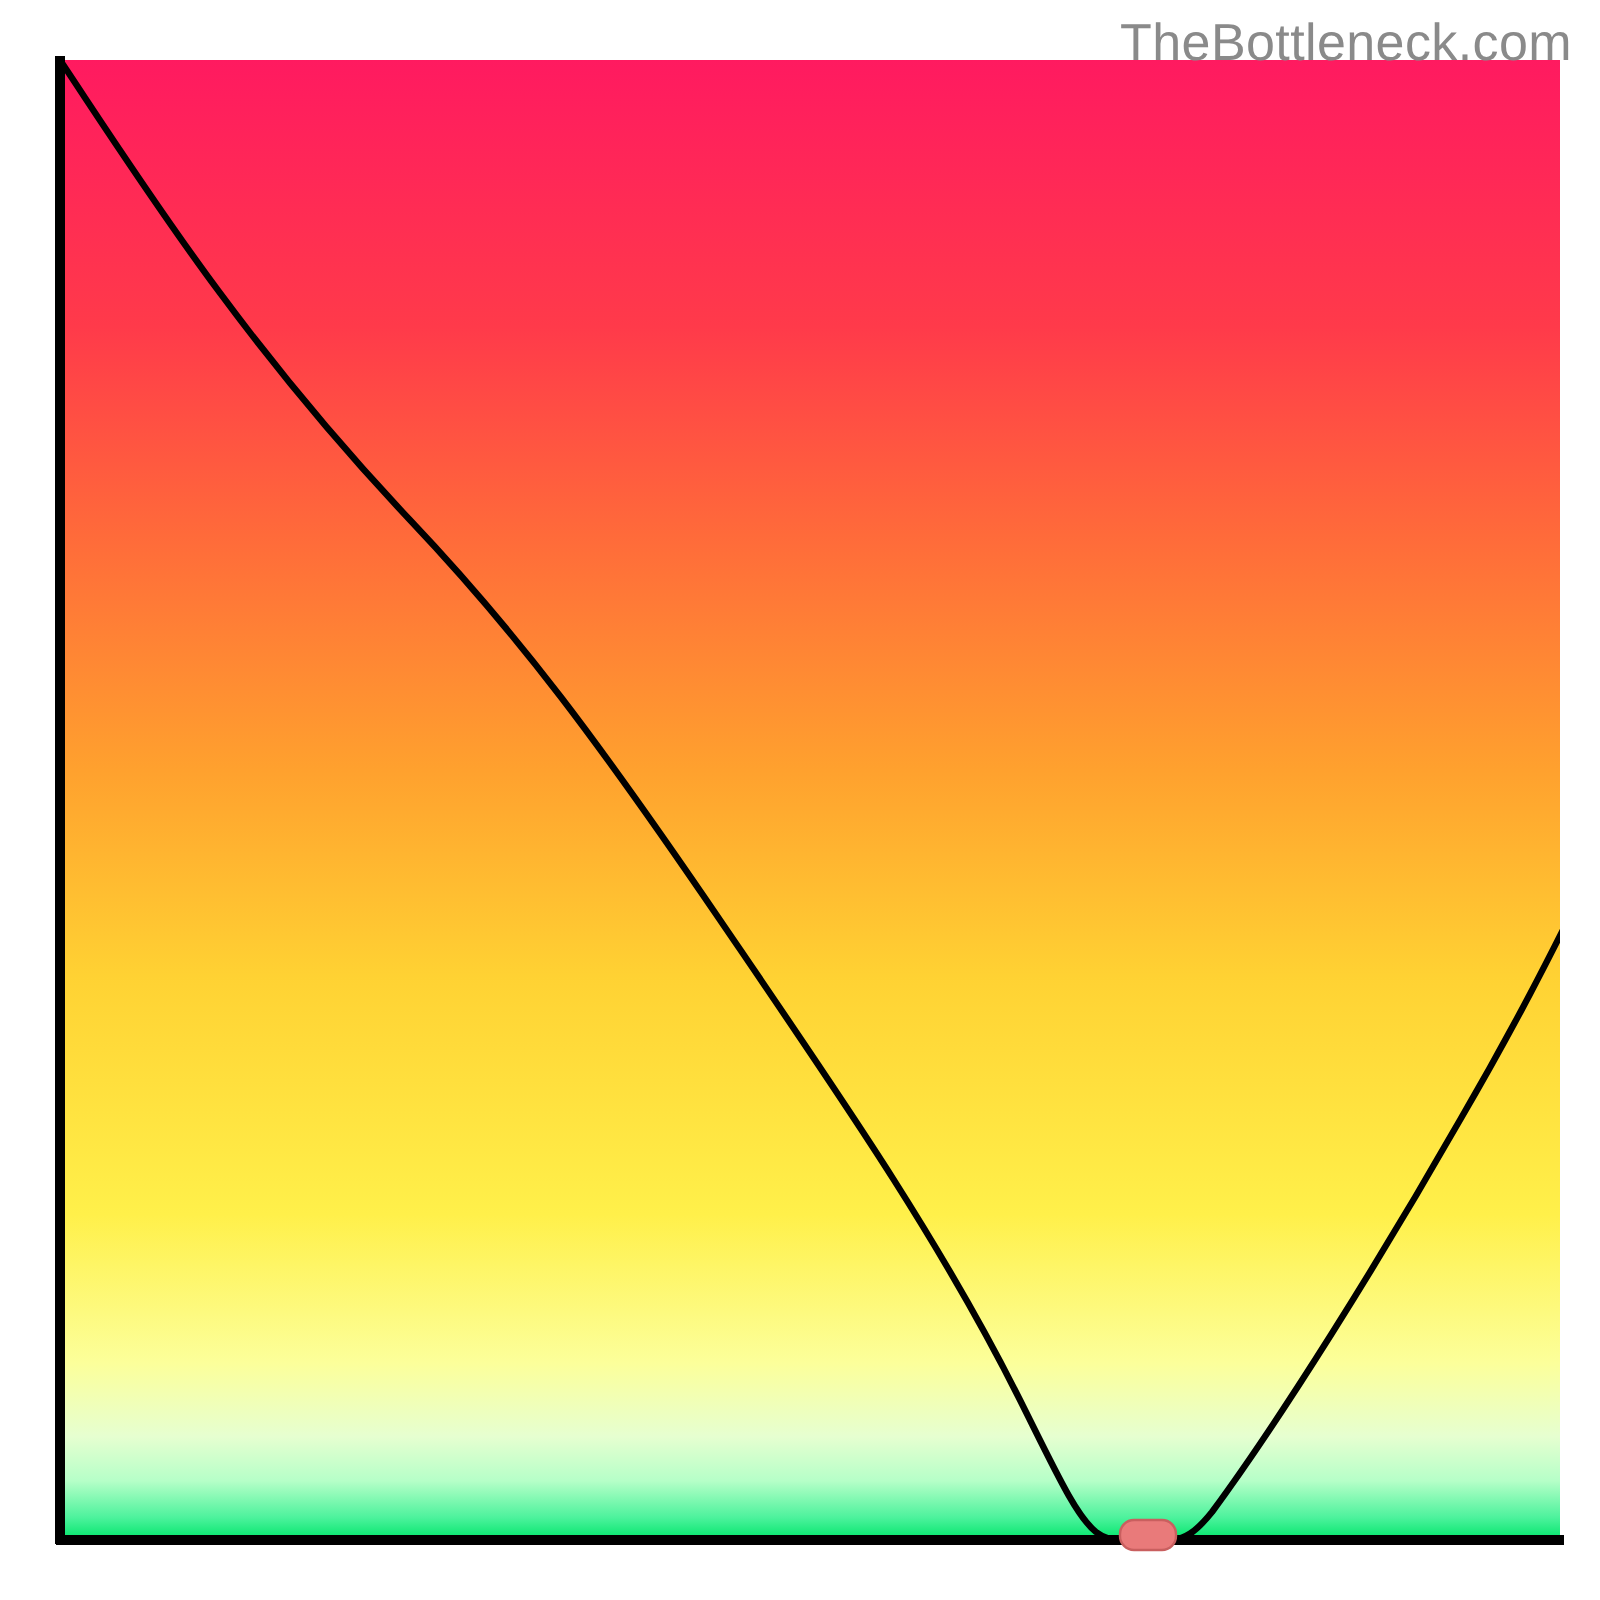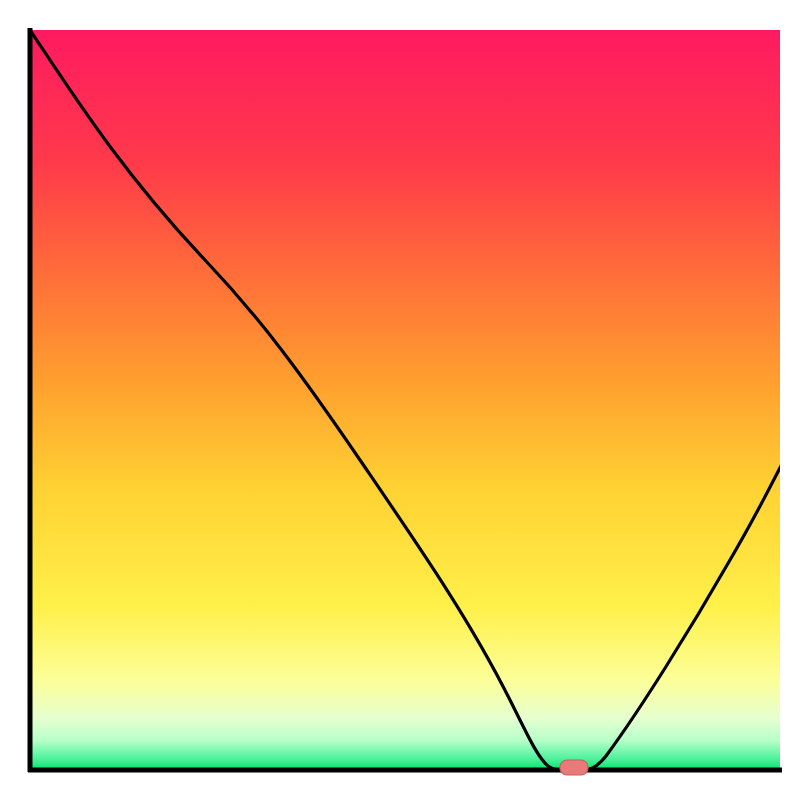--- a/index.html
+++ b/index.html
@@ -68,13 +68,14 @@
                L 585 770
                C 592 770, 598 766, 606 756
                C 640 710, 690 630, 730 560
                C 758 512, 775 478, 790 448
                "></path>
     </g>
 
     <rect x="560" y="760" width="28" height="15" rx="7" ry="7" fill="#e97a7a" stroke="#c95f5f" stroke-width="1.2"></rect>
   </svg>
 
+  <div class="watermark">TheBottleneck.com</div>
 </div>
 
 </body></html>

